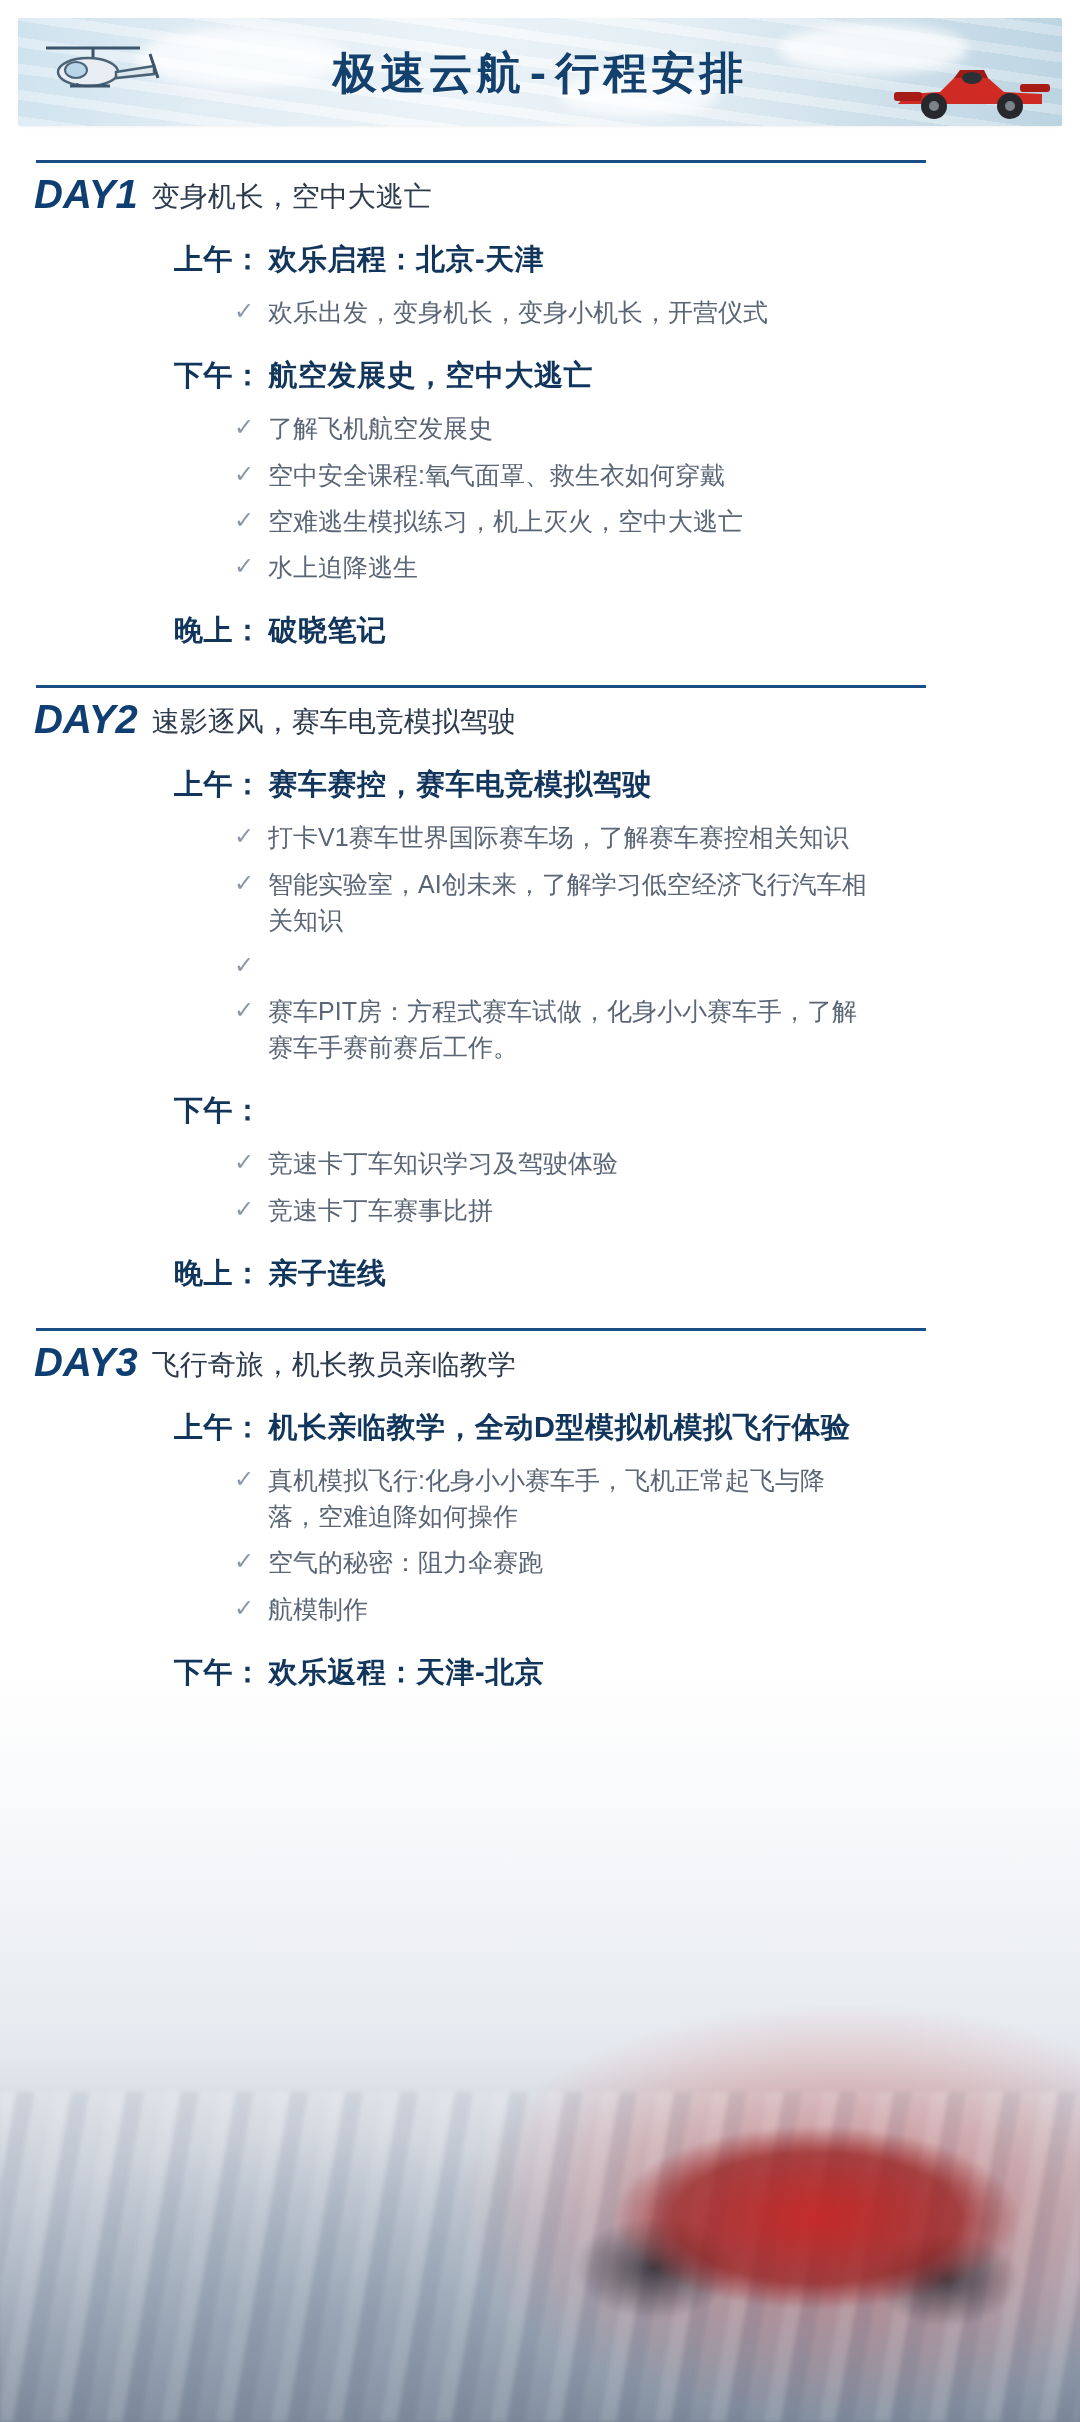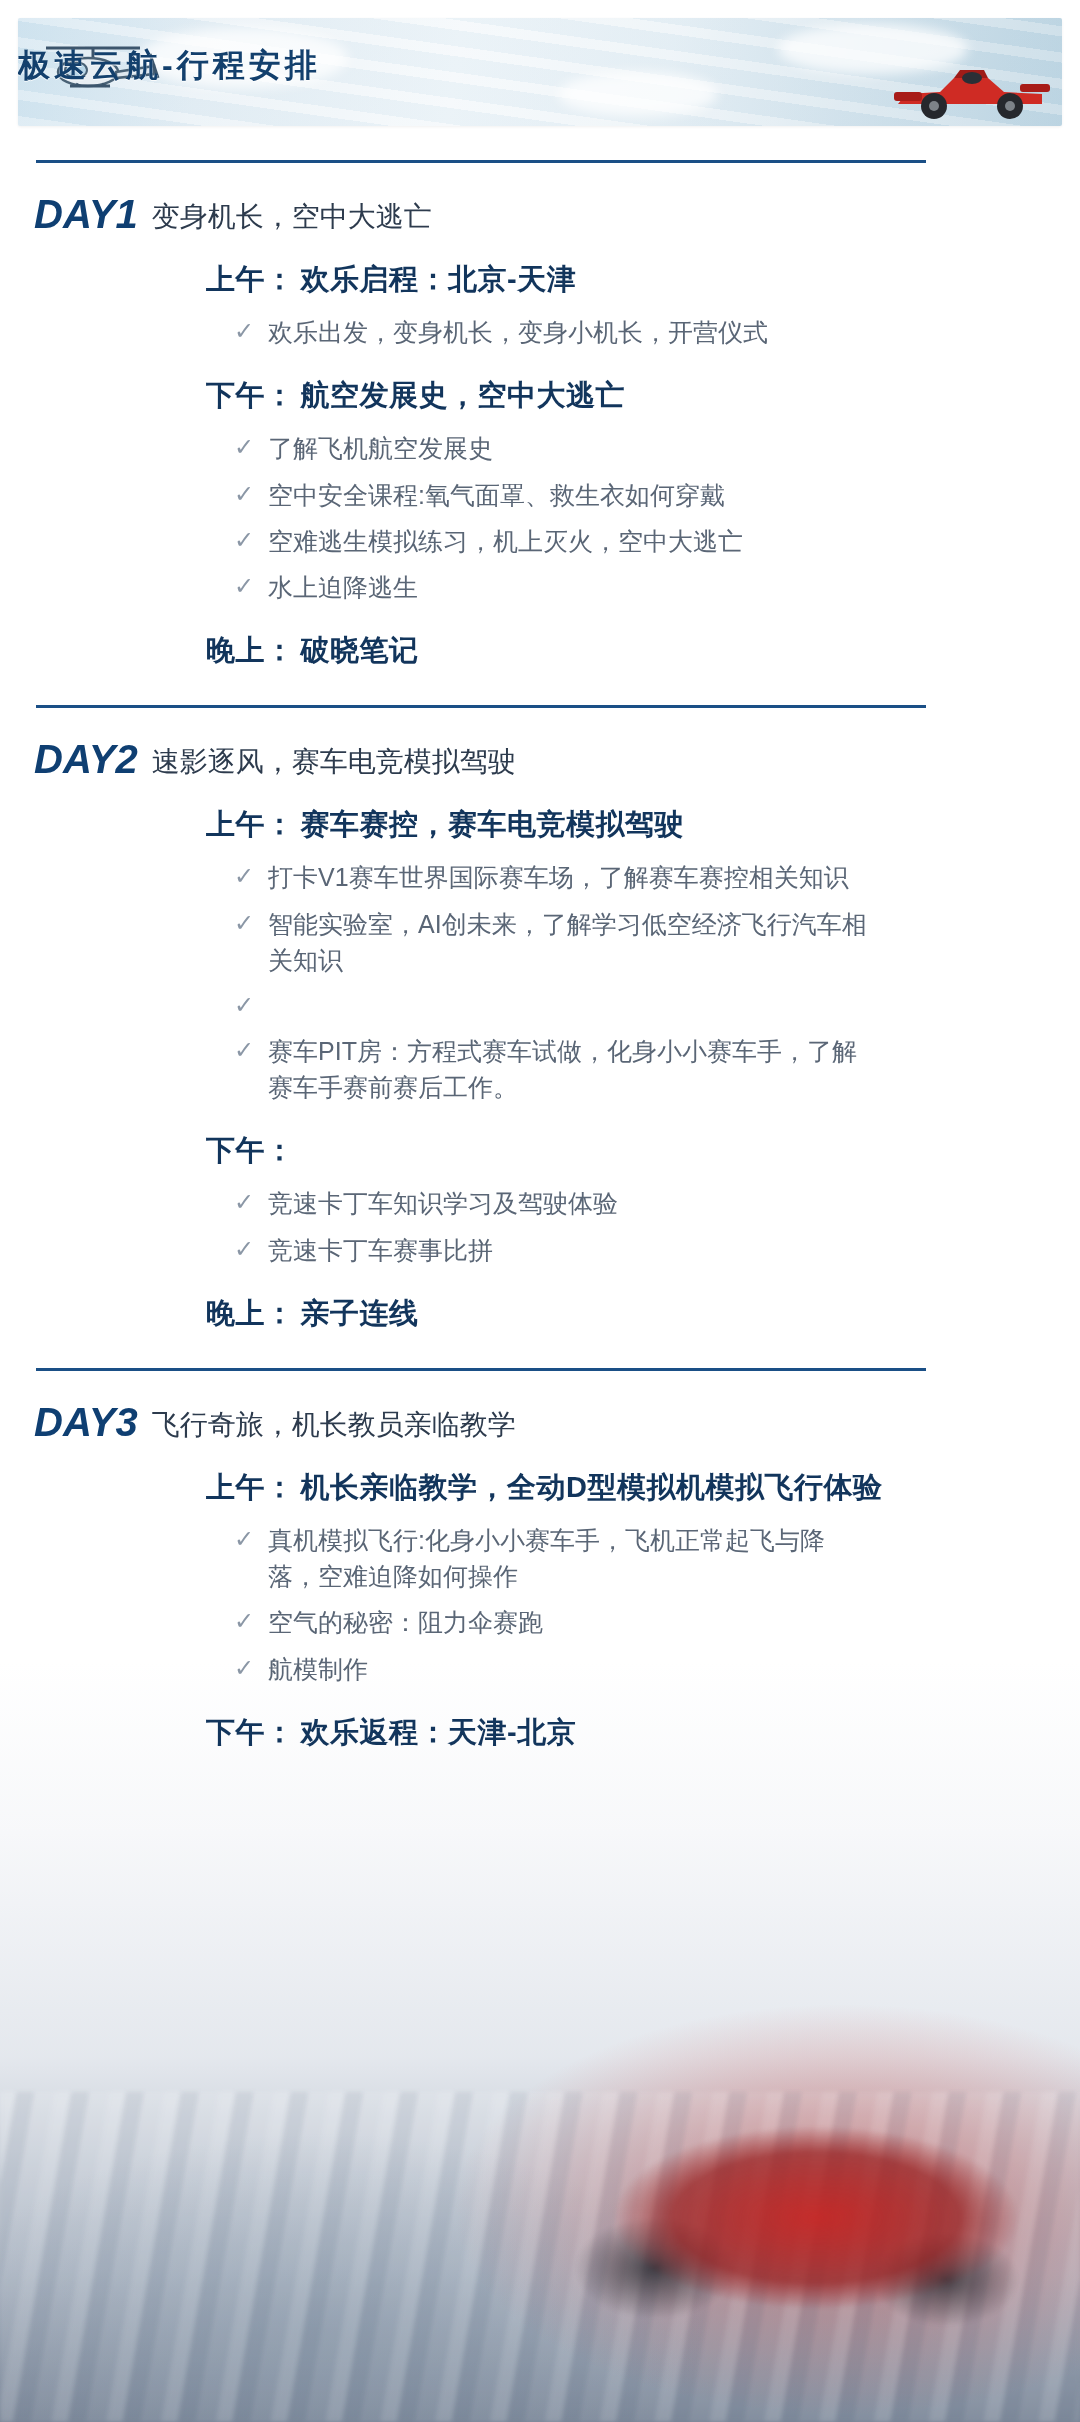--- a/index.html
+++ b/index.html
@@ -104,24 +104,24 @@
     filter: blur(6px);
   }
   .banner .c1 { width: 210px; height: 60px; left: 120px; top: 10px; }
   .banner .c2 { width: 160px; height: 44px; left: 540px; top: 54px; }
   .banner .c3 { width: 190px; height: 50px; left: 760px; top: 6px; }
 
   .banner-title {
     position: absolute;
     left: 0; right: 0;
     top: 26px;
-    text-align: left;
-    font-family: Liberation Sans, sans-serif;
+    text-align: center;
+    font-family: Liberation Mono, monospace;
     font-weight: bold;
-    font-size: 32px;
+    font-size: 44px;
     letter-spacing: 4px;
     color: #13406d;
     text-shadow: 0 1px 0 rgba(255,255,255,0.8);
   }
 
   
   .heli {
     position: absolute;
     left: 18px;
     top: 16px;
@@ -140,21 +140,21 @@
   
   .day-block {
     margin: 0 34px;
     padding-top: 34px;
   }
   .day-head {
     display: flex;
     align-items: flex-end;
     gap: 14px;
     position: relative;
-    padding-top: 22px;
+    padding-top: 2px;
   }
   .day-rule {
     position: absolute;
     left: 2px;
     top: 0;
     width: 890px;
     height: 3px;
     background: #1a4f86;
   }
   .day-tag {
@@ -180,21 +180,20 @@
     padding-left: 140px;
   }
   .slot-title {
     display: flex;
     align-items: baseline;
     gap: 6px;
     font-size: 29px;
     color: #12355c;
     font-weight: bold;
     letter-spacing: 0.5px;
-    margin-left: 32px;
   }
   .slot-label {
     white-space: nowrap;
   }
   .slot-text {
     font-weight: bold;
     color: #12355c;
   }
   .slot-items {
     margin-top: 14px;

